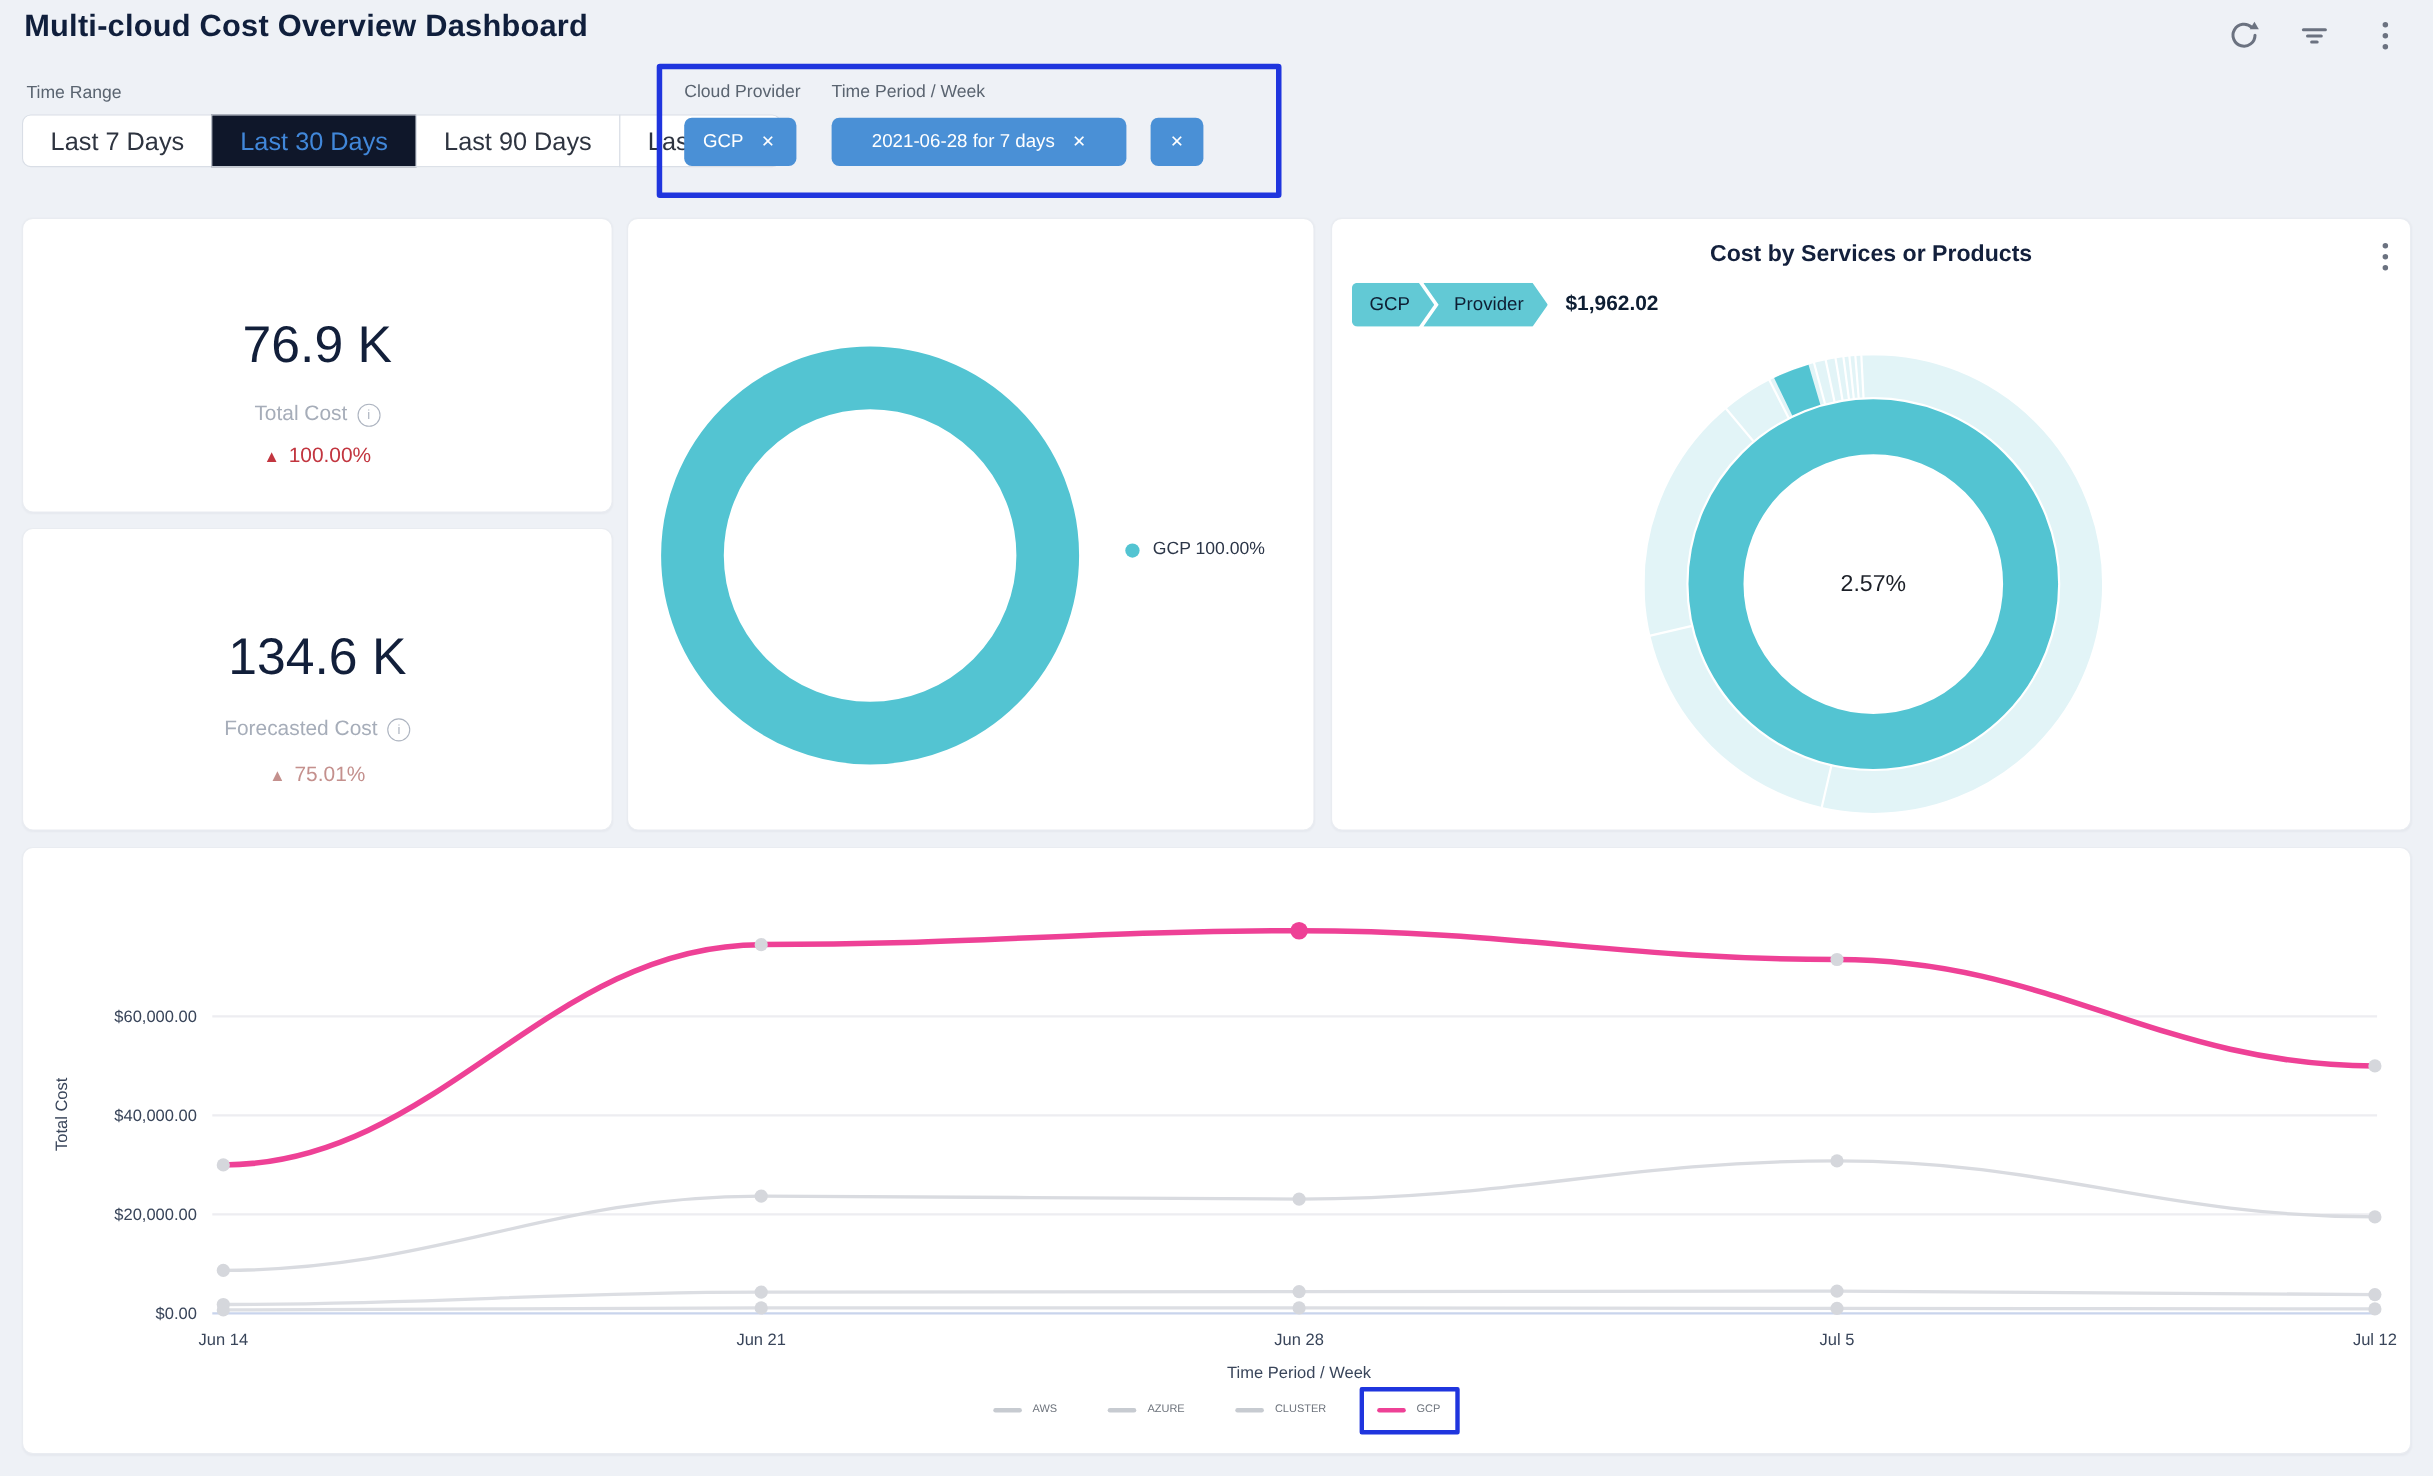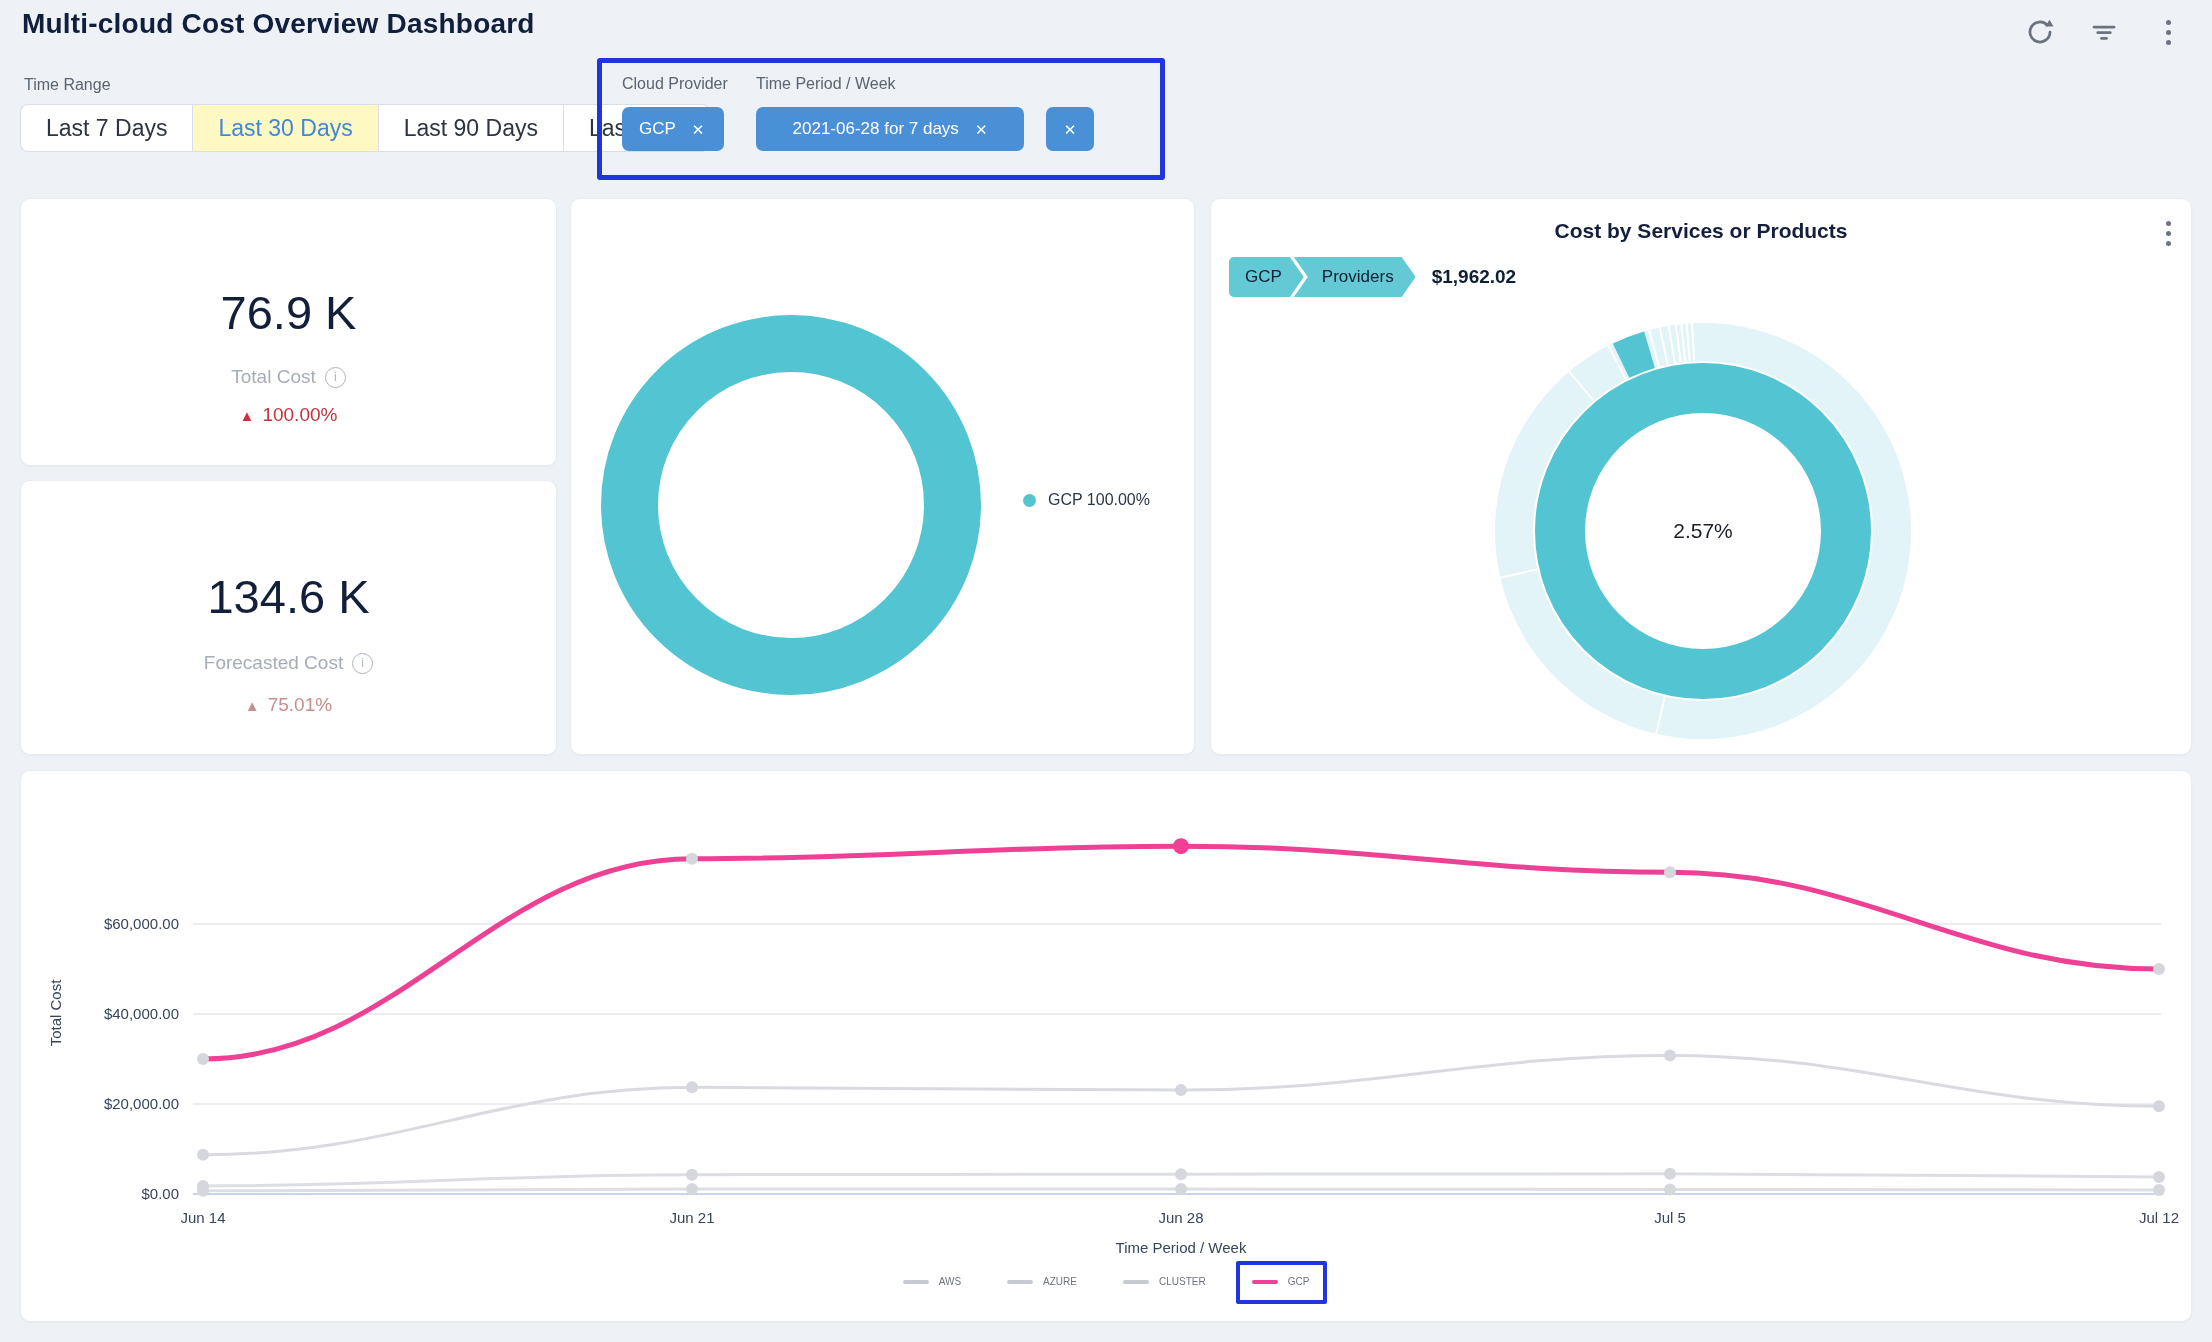--- a/index.html
+++ b/index.html
@@ -14,21 +14,21 @@
   .hdr-icon{width:36px;height:36px;display:flex;align-items:center;justify-content:center;cursor:pointer;}
   .kebab{display:flex;flex-direction:column;gap:5px;align-items:center;}
   .kebab i{width:5px;height:5px;border-radius:50%;background:#6b7280;}
   
   .tr-label{left:24px;top:76px;font-size:16px;color:#5a6470;}
   .tr-group{left:20px;top:104px;display:flex;}
   .tr-btn{height:48px;padding:0 25px;font-size:23px;background:#fff;border:1px solid #d9dee6;
     color:#2e3440;display:flex;align-items:center;margin-left:-1px;cursor:pointer;white-space:nowrap;}
   .tr-btn:first-child{border-radius:8px 0 0 8px;margin-left:0;}
   .tr-btn:last-child{border-radius:0 8px 8px 0;}
-  .tr-btn.selected{background:#fef9c3;color:#4187d9;}
+  .tr-btn.selected{background:#0f172a;color:#4187d9;}
   .anno-filter{left:597px;top:58px;width:568px;height:122px;border:5px solid #1f35de;border-radius:3px;box-sizing:border-box;}
   .chip-label{position:absolute;top:12px;font-size:16px;color:#5a6470;white-space:nowrap;}
   .chip{position:absolute;top:44px;height:44px;background:#4a90d6;border-radius:7px;color:#fff;
     display:flex;align-items:center;gap:16px;padding:0 17px;font-size:17px;box-sizing:border-box;cursor:pointer;white-space:nowrap;}
   .chip .x{font-size:15px;line-height:1;}
   .chip.clear{justify-content:center;padding:0;width:48px;}
   
   .card{background:#fff;border:1px solid #e9ecf1;border-radius:10px;box-shadow:0 1px 2px rgba(16,24,40,.04);box-sizing:border-box;}
   .card-title{width:100%;text-align:center;font-size:21px;font-weight:700;color:#13203c;}
   
@@ -147,21 +147,21 @@
 
 <div class="abs card" style="left:1210px;top:198px;width:982px;height:557px;">
   <div class="abs card-title" style="top:20px;">Cost by Services or Products</div>
   <div class="abs d-kebab kebab">
       <i></i>
       <i></i>
       <i></i>
     </div>
   <div class="abs crumbs">
     <span class="crumb first">GCP</span>
-    <span class="crumb next">Providers</span>
+    <span class="crumb next">Provider</span>
     <span class="crumb-val">$1,962.02</span>
   </div>
   <svg id="sunburst-svg" class="abs sun-wrap" viewBox="0 0 416 416">
       <circle cx="208" cy="208" r="189" fill="none" stroke="#e2f4f7" stroke-width="38"></circle>
       <circle cx="208" cy="208" r="189" fill="none" stroke="#53c4d2" stroke-width="38" pathLength="100" stroke-dasharray="2.57 97.43" stroke-dashoffset="-92.86111111111111" transform="rotate(-90 208 208)"></circle>
       <line x1="169.9832718158868" y1="372.66854094870473" x2="160.98522964213223" y2="411.6433435401142" stroke="#ffffff" stroke-width="2"></line>
       <line x1="43.33145905129527" y1="246.01672818411322" x2="4.356656459885869" y2="255.01477035786783" stroke="#ffffff" stroke-width="2"></line>
       <line x1="99.36889396297481" y1="78.53848911289276" x2="73.65738957551324" y2="47.89671138813364" stroke="#ffffff" stroke-width="2"></line>
       <line x1="131.27560554401657" y1="57.41989741216585" x2="113.11598555443469" y2="21.779636444631137" stroke="#ffffff" stroke-width="2"></line>
       <line x1="164.259581377674" y1="44.75853535714745" x2="153.9068195735732" y2="6.121502305584727" stroke="#ffffff" stroke-width="2"></line>

